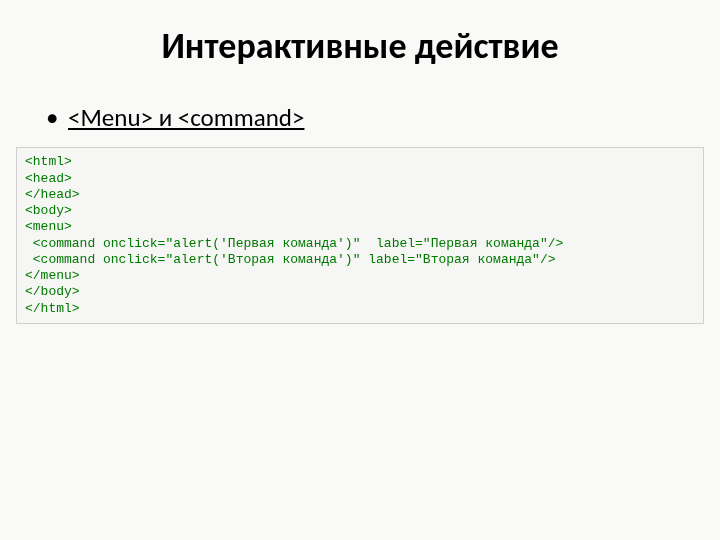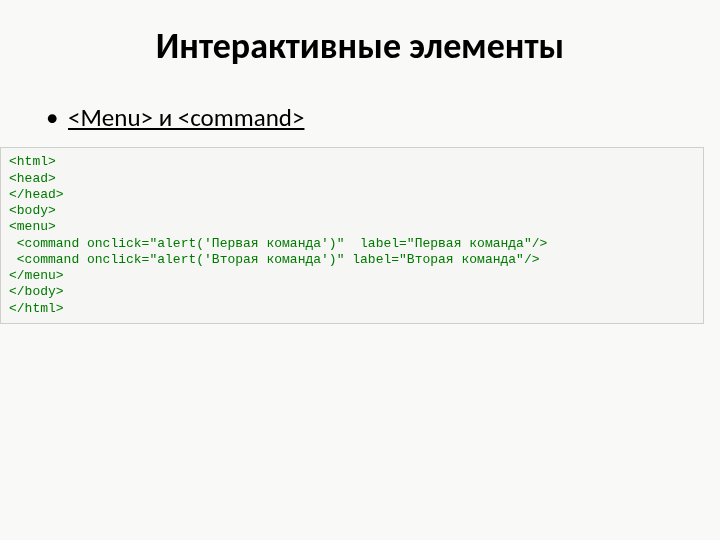--- a/index.html
+++ b/index.html
@@ -77,20 +77,21 @@
     position: absolute;
     left: 0;
     top: 0;
     color: #000;
     font-size: 25px;
   }
   .codebox {
     position: relative;
     z-index: 1;
     margin-top: 14px;
+    margin-left: 16px;
     margin-right: 16px;
     border: 1px solid #cfcfcf;
     background: #f6f6f5;
     padding: 6px 8px;
     font-family: "Courier New", monospace;
     font-size: 13px;
     line-height: 1.25;
     color: #007a00;
     white-space: pre;
   }
@@ -104,21 +105,21 @@
       <svg width="70" height="70" viewBox="0 0 70 70">
         <circle cx="35" cy="35" r="30" fill="none" stroke="#eceae8" stroke-width="6"></circle>
         <line x1="35" y1="8" x2="35" y2="62" stroke="#eceae8" stroke-width="6"></line>
       </svg>
     </span><span>SIMPLE</span>
   </div>
   <div class="line2">TECHNOLOGY</div>
 </div>
 
 <div class="content">
-  <h1>Интерактивные элементы</h1>
+  <h1>Интерактивные действие</h1>
   <ul class="bullets">
     <li>&lt;Menu&gt; и &lt;command&gt;</li>
   </ul>
 </div>
 
 <div class="codebox">&lt;html&gt;
 &lt;head&gt;
 &lt;/head&gt;
 &lt;body&gt;
 &lt;menu&gt;

